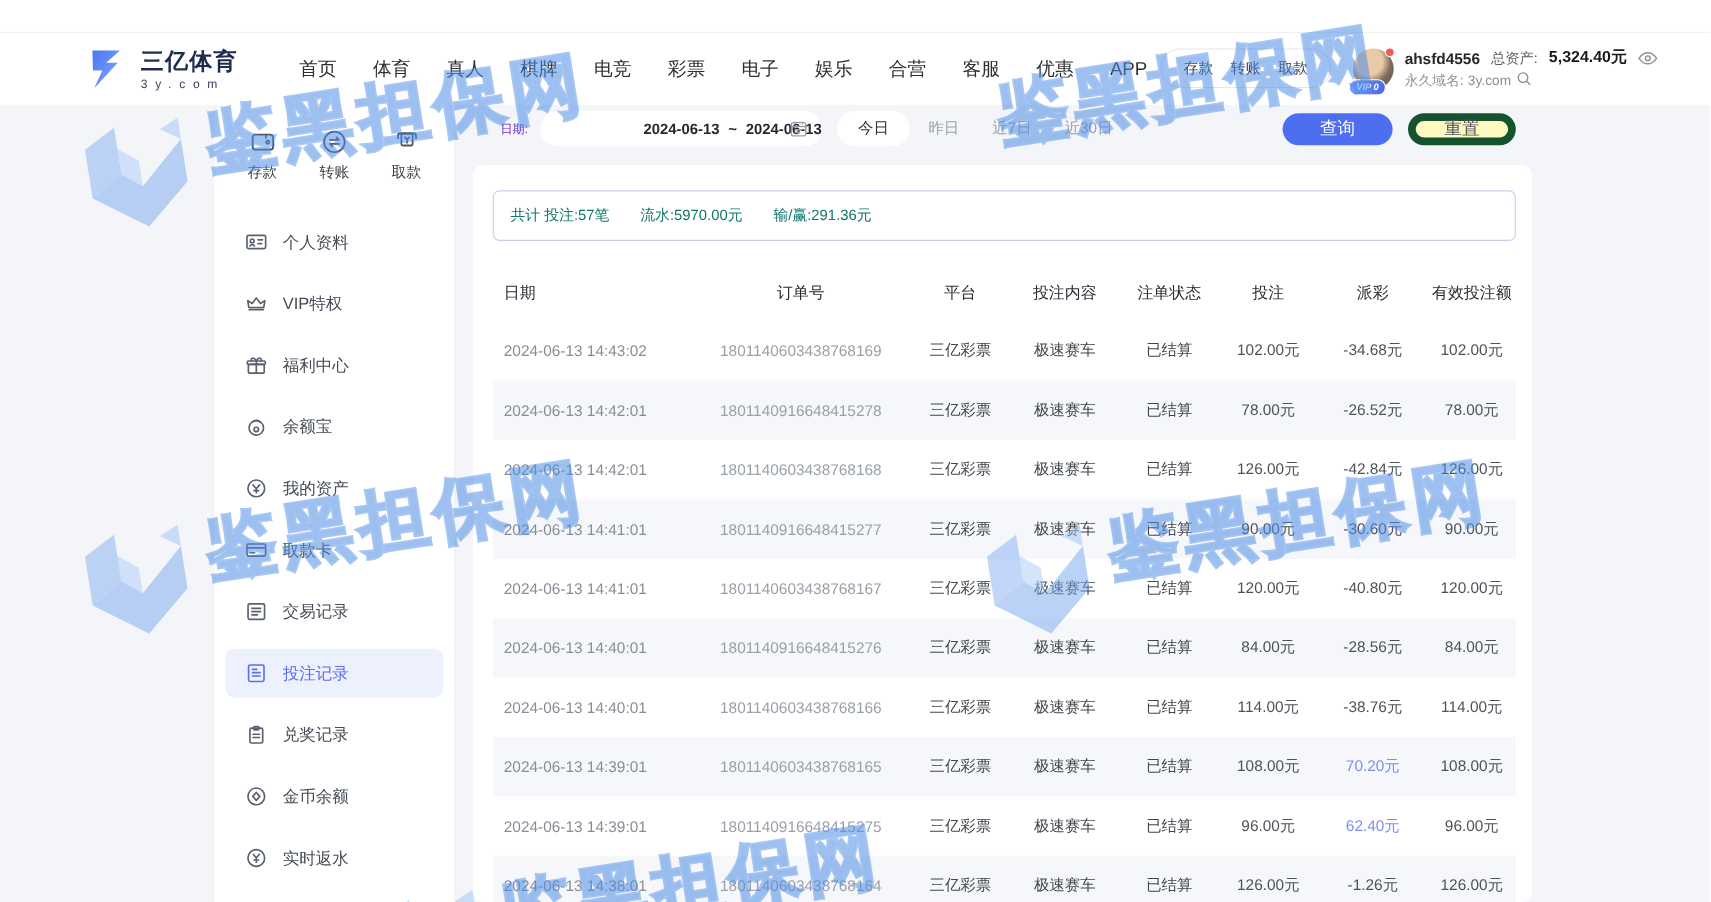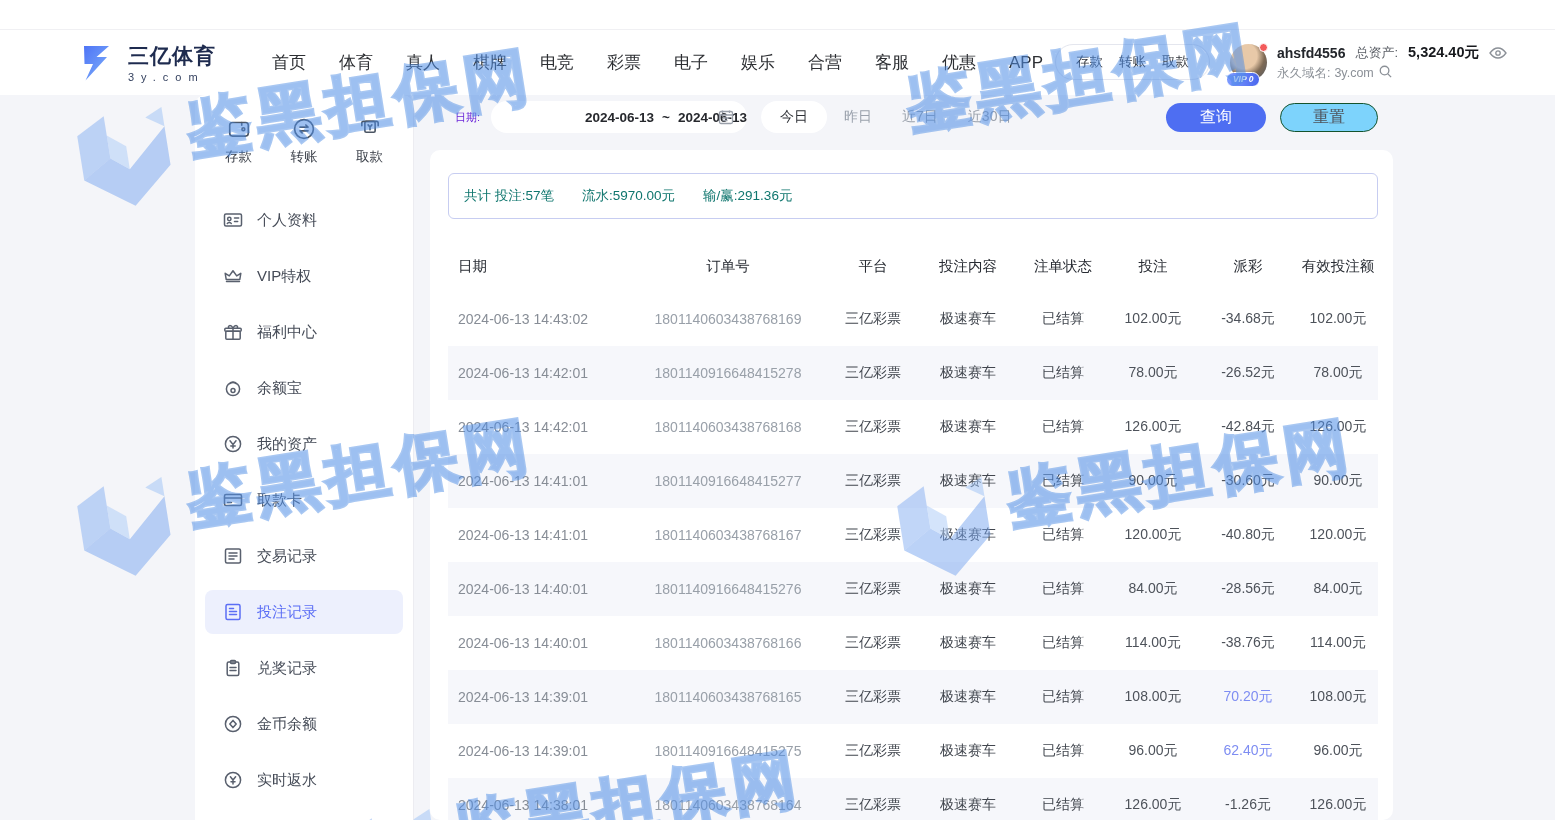--- a/index.html
+++ b/index.html
@@ -63,21 +63,21 @@
     font-weight:700; color:#26282d; cursor:pointer; position:relative; }
   .date-box .cal { position:absolute; right:13px; top:8px; color:#9aa0aa; }
   .chips { display:flex; align-items:center; margin-left:14px; gap:4px; }
   .chip { font-size:14px; color:#9aa1ac; padding:7px 13px; border-radius:16px; cursor:pointer;
     white-space:nowrap; }
   .chip.on { background:#fff; color:#2e3136; padding:7px 19px; }
   .f-spacer { flex:1; }
   .btn { height:29px; border-radius:15px; font-size:16px; display:flex; align-items:center;
     justify-content:center; cursor:pointer; }
   .btn-primary { width:100px; background:#4e6ef2; color:#fff; }
-  .btn-plain { width:98px; background:#7dd3fc; border:1px solid #14532d; color:#4e525a;
+  .btn-plain { width:98px; background:#fef9c3; border:7px solid #14532d; color:#4e525a;
     margin-left:14px; margin-right:15px; }
 
   
   .card { position:absolute; left:430px; top:55px; width:963px; height:670px;
     background:#fff; border-radius:10px; }
   .summary { position:absolute; left:18px; top:23px; width:930px; height:46px;
     border:1px solid #c7cdf1; border-radius:6px; display:flex; align-items:center;
     gap:28px; padding-left:15px; font-size:13.5px; color:#0f766e; }
 
   .table { position:absolute; left:18px; top:90px; width:930px; }

